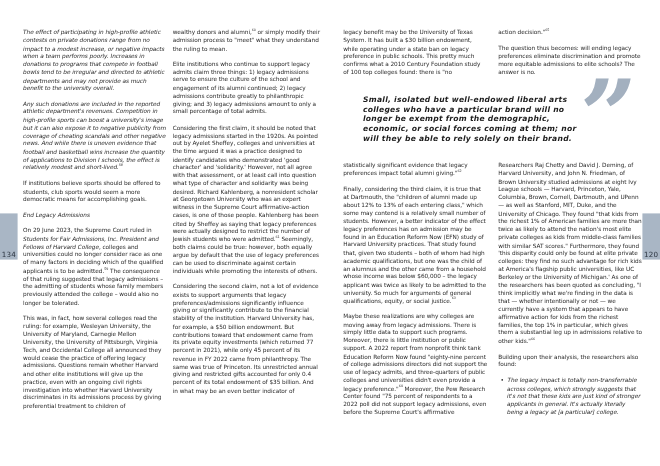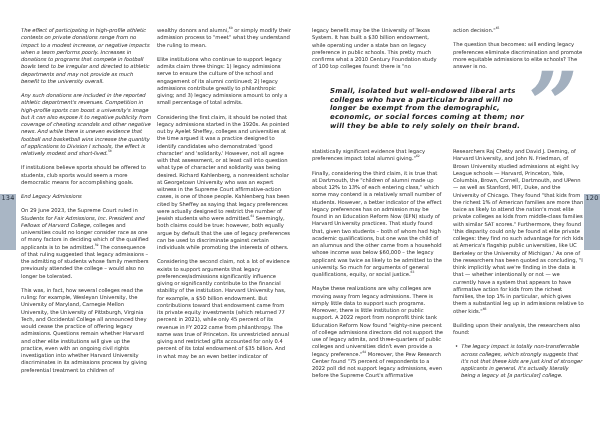--- a/index.html
+++ b/index.html
@@ -4,21 +4,21 @@
 <style>
   html, body { margin:0; padding:0; }
   body { width:600px; height:424px; background:#ffffff; position:relative; overflow:hidden;
          font-family:"DejaVu Sans", sans-serif; color:#2a2a2a; }
   .spread { position:absolute; inset:0; }
   .col { position:absolute; font-size:5.25px; line-height:7.25px; letter-spacing:-0.05px; }
   .col p { margin:0 0 7px 0; }
   .col p.it { font-style:italic; }
   .col .bullet { font-style:italic; padding-left:8px; text-indent:-6px; }
   sup { font-size:3px; line-height:0; vertical-align:super; }
-  .tab { position:absolute; width:16px; height:56px; background:#a9b6c5; display:flex; align-items:flex-start; justify-content:center;
+  .tab { position:absolute; width:16px; height:42px; background:#a9b6c5; display:flex; align-items:flex-end; justify-content:center;
          font-size:6.5px; color:#2b3440; letter-spacing:0.2px; }
   .quote { position:absolute; left:330px; top:87px; width:205px; font-style:italic; font-weight:bold;
            font-size:6.9px; line-height:8.7px; color:#1c1c1c; letter-spacing:0.25px; }
   .qmark { position:absolute; left:525px; top:60px; font-family:"DejaVu Serif", serif; font-weight:bold;
            font-size:88px; line-height:88px; color:#a3b0bf; transform:skewX(-8deg); }
 </style>
 </head>
 <body>
 
 <div class="spread">

